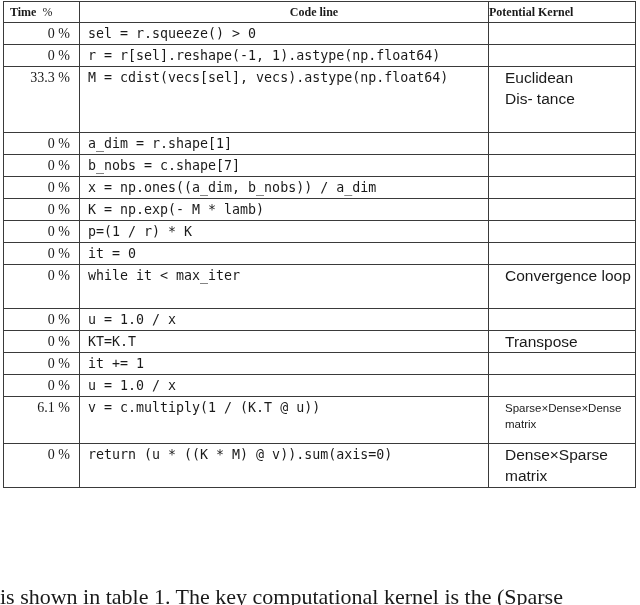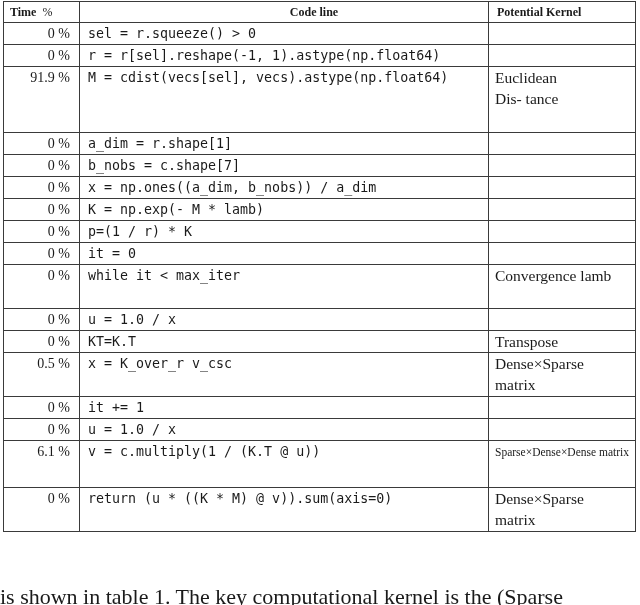--- a/index.html
+++ b/index.html
@@ -17,34 +17,34 @@
     .tbl th {
       font-family: "Liberation Serif", "DejaVu Serif", serif;
       font-weight: bold; font-size: 12px; height: 20px; line-height: 20px;
     }
     .col-time { width: 76px; }
     .col-code { width: 409px; }
     .col-kernel { width: 147px; }
     th.h-time { text-align: left; padding-left: 6px; }
     th.h-time .pct { font-weight: normal; margin-left: 6px; }
     th.h-code { text-align: center; padding-left: 60px; }
-    th.h-kernel { text-align: left; padding-left: 8px; }
+    th.h-kernel { text-align: left; }
     td.time {
       font-family: "Liberation Serif", "DejaVu Serif", serif;
       font-size: 14px; text-align: right; padding-right: 9px;
       line-height: 21px;
     }
     td.code {
       font-family: "DejaVu Sans Mono", "Liberation Mono", monospace;
       font-size: 13.3px; padding-left: 8px; line-height: 21px;
       white-space: pre;
     }
     td.kernel {
-      font-family: Liberation Serif, serif;
-      font-size: 15.5px; padding-left: 6px; line-height: 21px;
+      font-family: Liberation Sans, sans-serif;
+      font-size: 15.5px; padding-left: 16px; line-height: 21px;
     }
     td.kernel.small { font-size: 11.5px; line-height: 16px; padding-top: 3px; }
     tr.r1 td { height: 21px; }
     tr.r2 td { height: 43px; }
     tr.r3 td { height: 65px; }
     .caption {
       position: absolute; left: 0; top: 584px;
       font-family: "Liberation Serif", "DejaVu Serif", serif;
       font-size: 22px; white-space: nowrap; line-height: 26px;
     }
@@ -70,21 +70,21 @@
       <td class="time">0 %</td>
       <td class="code">sel = r.squeeze() &gt; 0</td>
       <td class="kernel"></td>
     </tr>
     <tr class="r1">
       <td class="time">0 %</td>
       <td class="code">r = r[sel].reshape(-1, 1).astype(np.float64)</td>
       <td class="kernel"></td>
     </tr>
     <tr class="r3">
-      <td class="time">91.9 %</td>
+      <td class="time">33.3 %</td>
       <td class="code">M = cdist(vecs[sel], vecs).astype(np.float64)</td>
       <td class="kernel" style="width:100px;">
           <div style="width:90px;">Euclidean Dis- tance</div>
         </td>
     </tr>
     <tr class="r1">
       <td class="time">0 %</td>
       <td class="code">a_dim = r.shape[1]</td>
       <td class="kernel"></td>
     </tr>
@@ -109,38 +109,31 @@
       <td class="kernel"></td>
     </tr>
     <tr class="r1">
       <td class="time">0 %</td>
       <td class="code">it = 0</td>
       <td class="kernel"></td>
     </tr>
     <tr class="r2">
       <td class="time">0 %</td>
       <td class="code">while it &lt; max_iter</td>
-      <td class="kernel">Convergence lamb</td>
+      <td class="kernel">Convergence loop</td>
     </tr>
     <tr class="r1">
       <td class="time">0 %</td>
       <td class="code">u = 1.0 / x</td>
       <td class="kernel"></td>
     </tr>
     <tr class="r1">
       <td class="time">0 %</td>
       <td class="code">KT=K.T</td>
       <td class="kernel">Transpose</td>
-    </tr>
-    <tr class="r2">
-      <td class="time">0.5 %</td>
-      <td class="code">x = K_over_r v_csc</td>
-      <td class="kernel">
-          <div style="width:110px;">Dense×Sparse matrix</div>
-        </td>
     </tr>
     <tr class="r1">
       <td class="time">0 %</td>
       <td class="code">it += 1</td>
       <td class="kernel"></td>
     </tr>
     <tr class="r1">
       <td class="time">0 %</td>
       <td class="code">u = 1.0 / x</td>
       <td class="kernel"></td>

